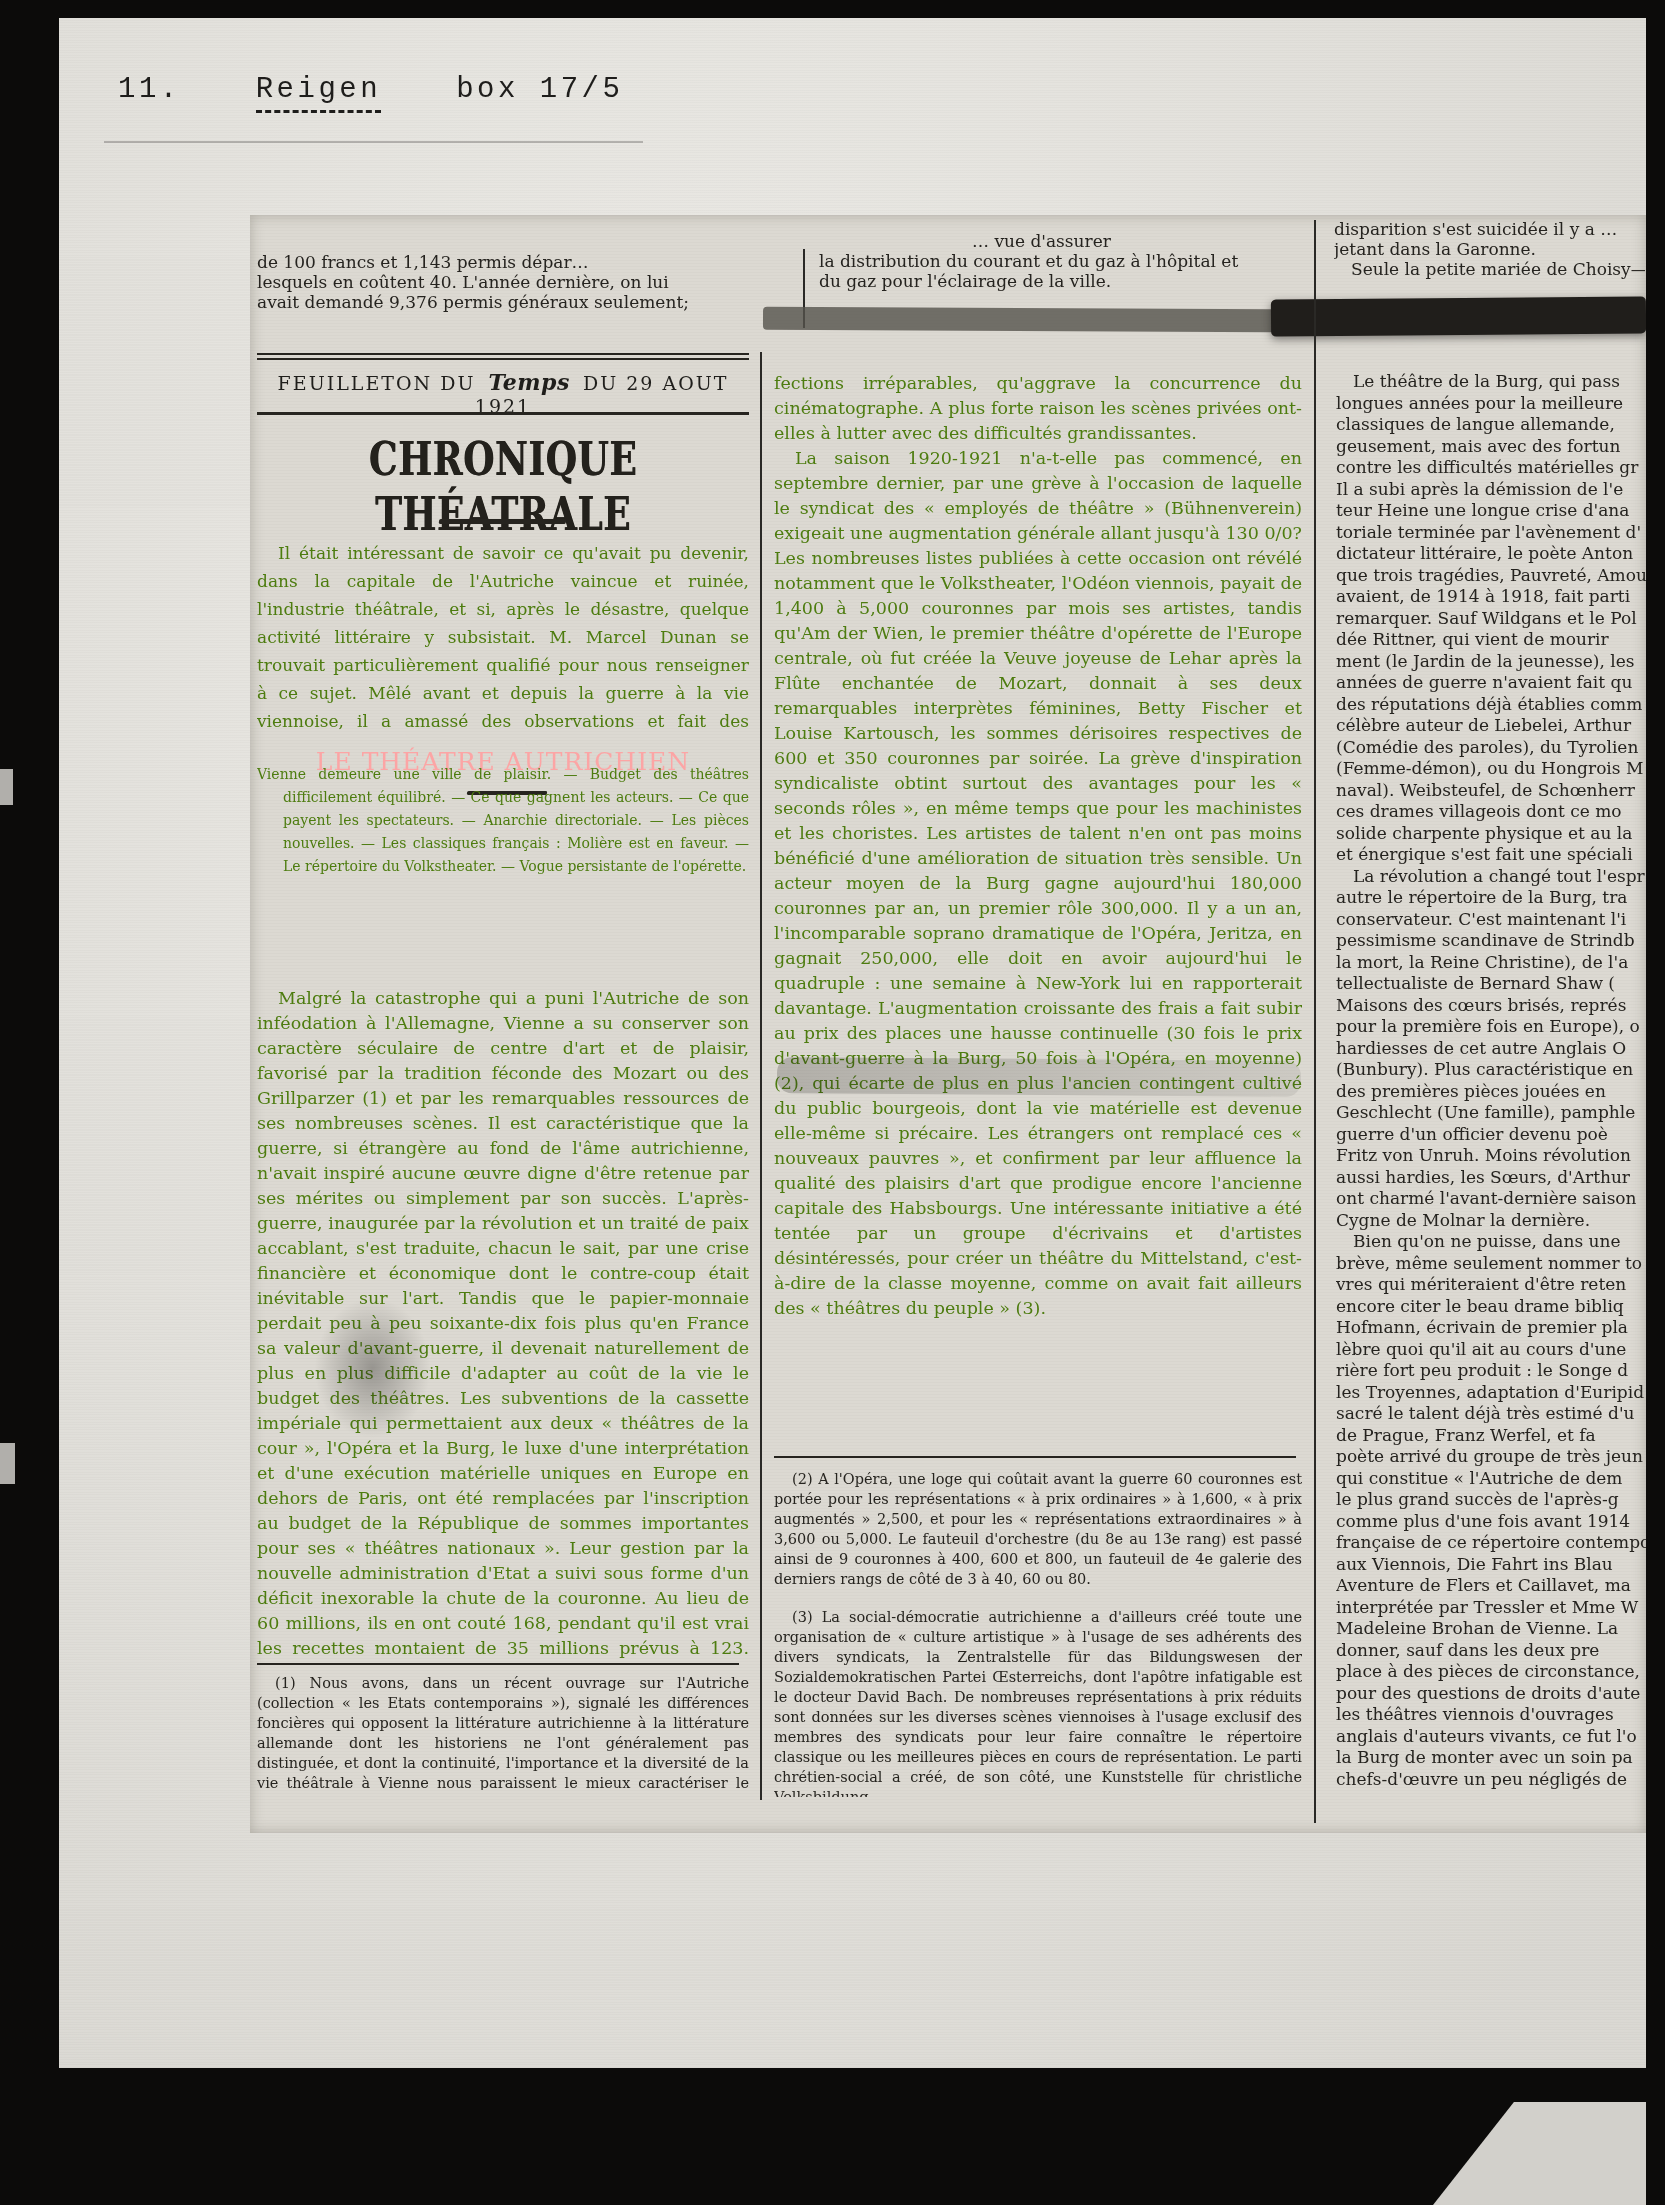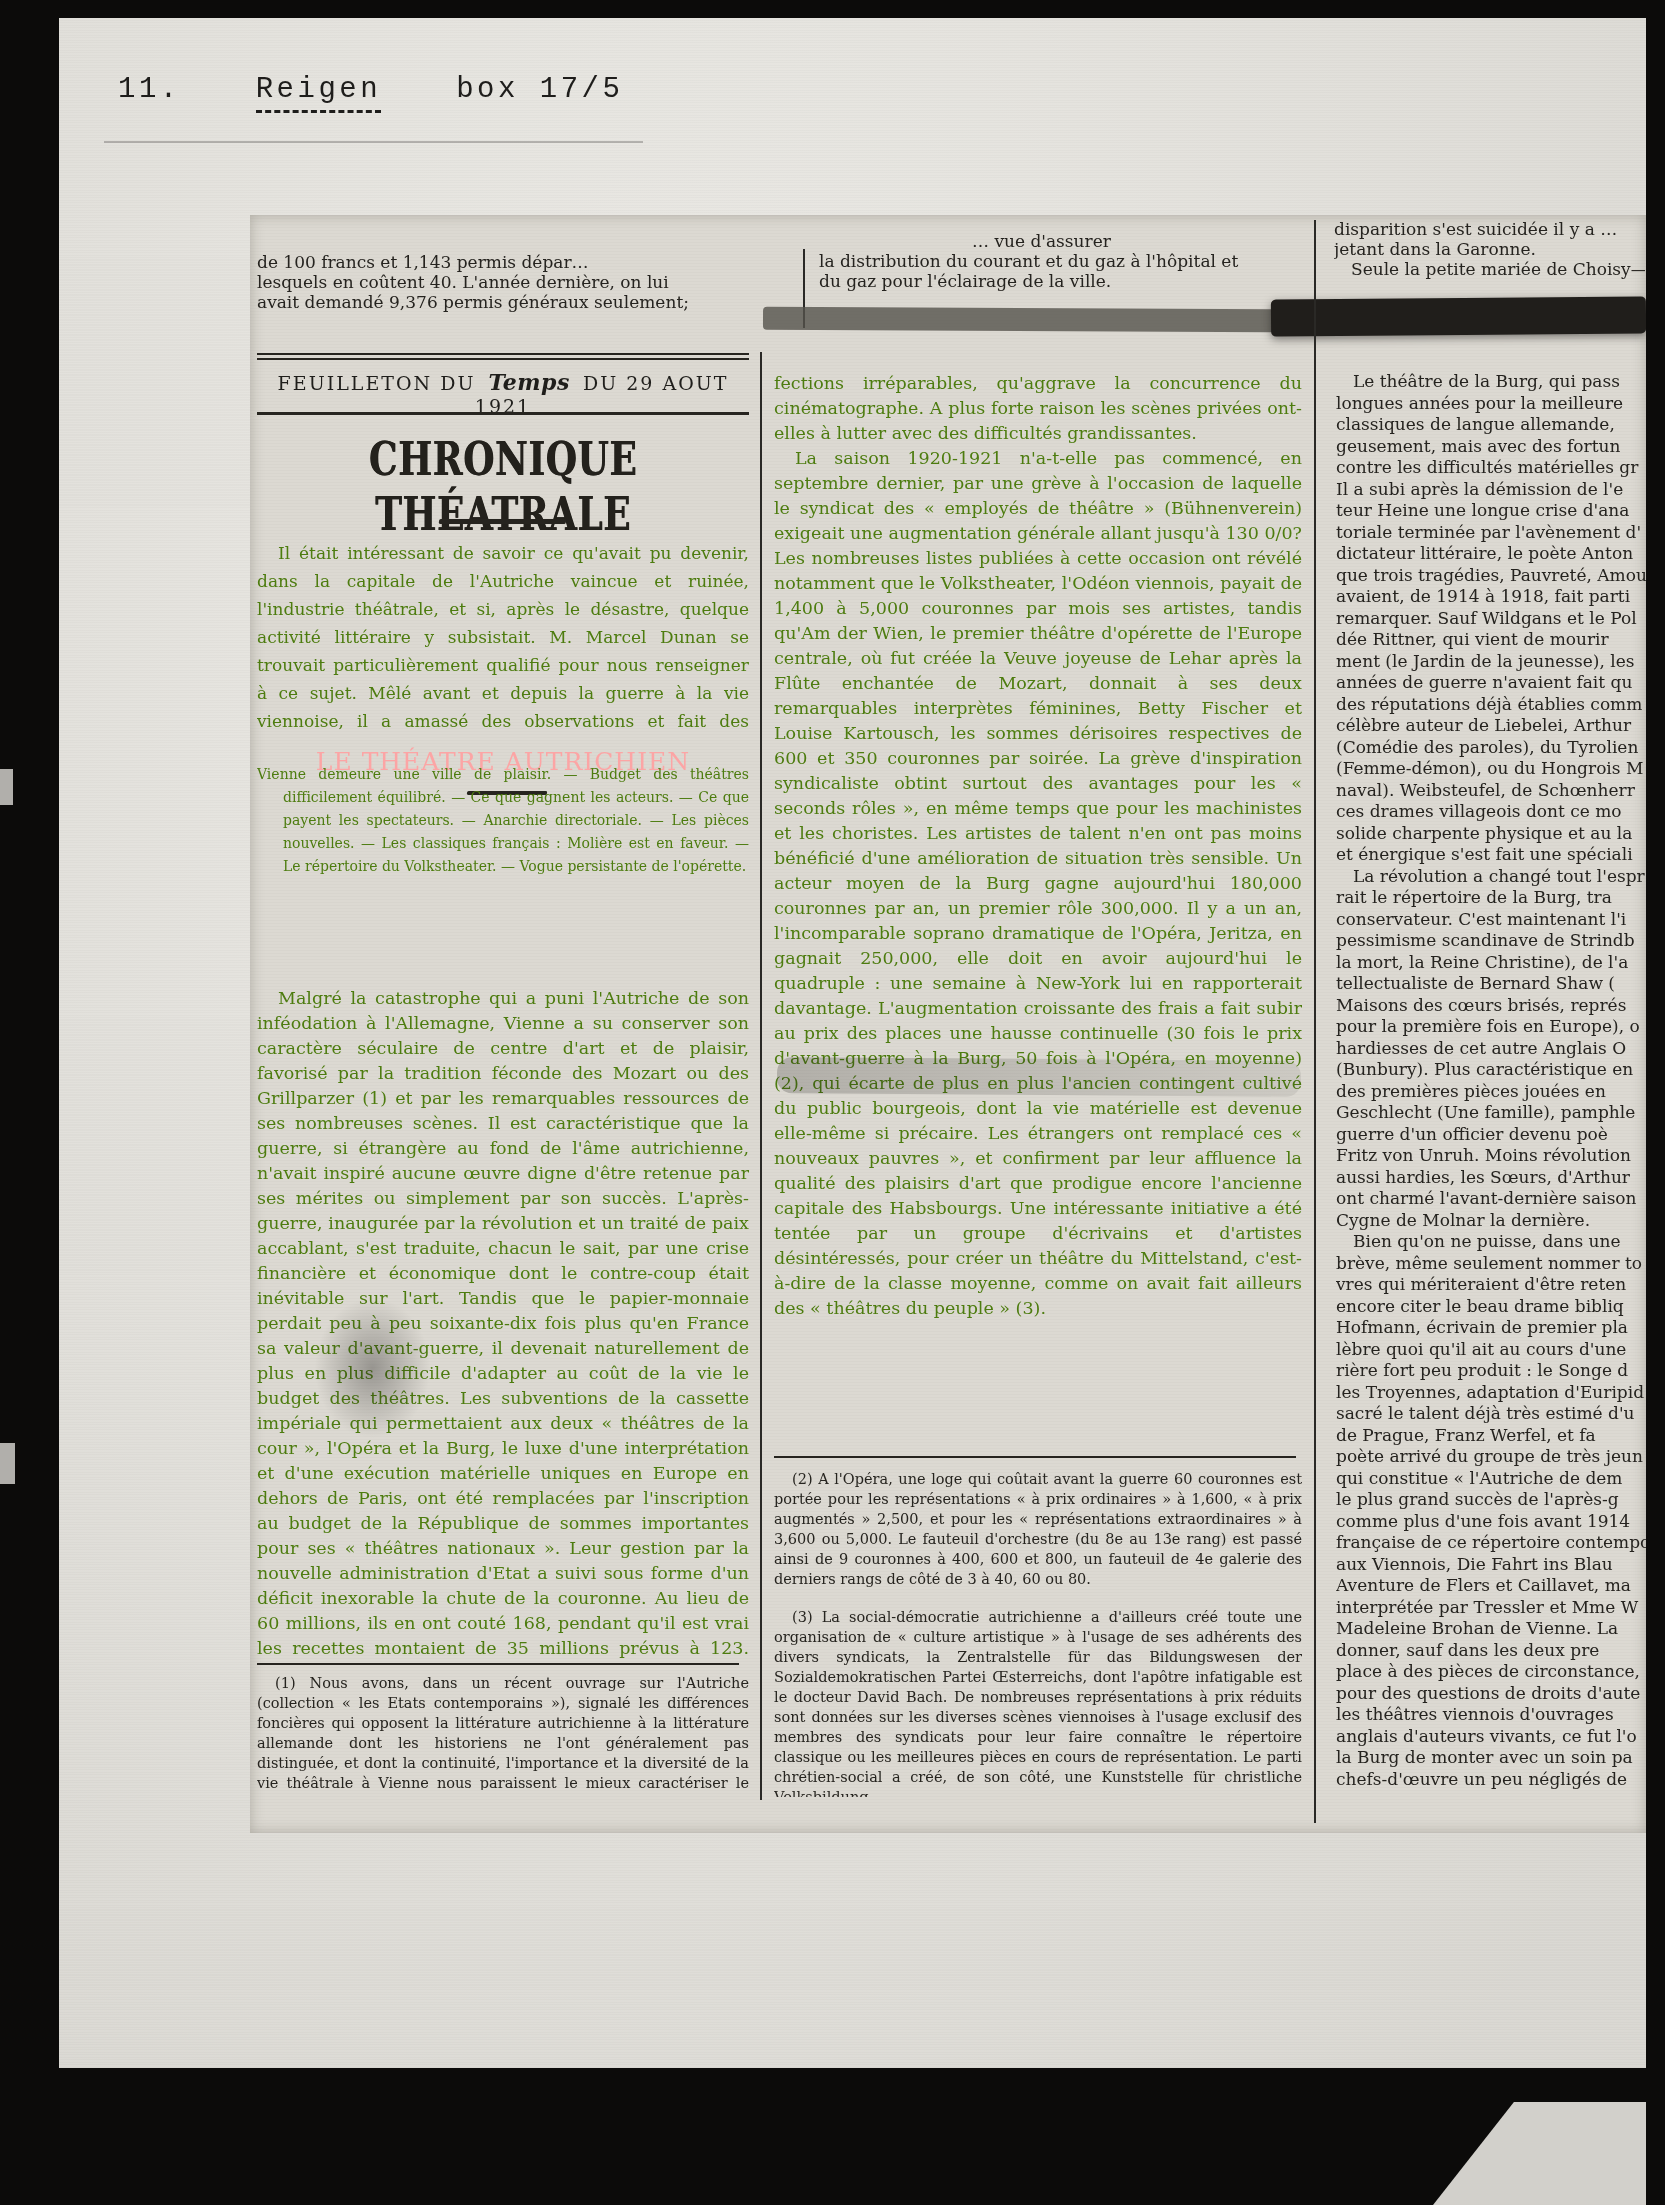--- a/index.html
+++ b/index.html
@@ -146,21 +146,21 @@
       <div class="col3-line">années de guerre n'avaient fait qu</div>
       <div class="col3-line">des réputations déjà établies comm</div>
       <div class="col3-line">célèbre auteur de Liebelei, Arthur</div>
       <div class="col3-line">(Comédie des paroles), du Tyrolien</div>
       <div class="col3-line">(Femme-démon), ou du Hongrois M</div>
       <div class="col3-line">naval). Weibsteufel, de Schœnherr</div>
       <div class="col3-line">ces drames villageois dont ce mo</div>
       <div class="col3-line">solide charpente physique et au la</div>
       <div class="col3-line">et énergique s'est fait une spéciali</div>
       <div class="col3-line"> La révolution a changé tout l'espr</div>
-      <div class="col3-line">rait le répertoire de la Burg, tra</div>
+      <div class="col3-line">autre le répertoire de la Burg, tra</div>
       <div class="col3-line">conservateur. C'est maintenant l'i</div>
       <div class="col3-line">pessimisme scandinave de Strindb</div>
       <div class="col3-line">la mort, la Reine Christine), de l'a</div>
       <div class="col3-line">tellectualiste de Bernard Shaw (</div>
       <div class="col3-line">Maisons des cœurs brisés, représ</div>
       <div class="col3-line">pour la première fois en Europe), o</div>
       <div class="col3-line">hardiesses de cet autre Anglais O</div>
       <div class="col3-line">(Bunbury). Plus caractéristique en</div>
       <div class="col3-line">des premières pièces jouées en</div>
       <div class="col3-line">Geschlecht (Une famille), pamphle</div>

